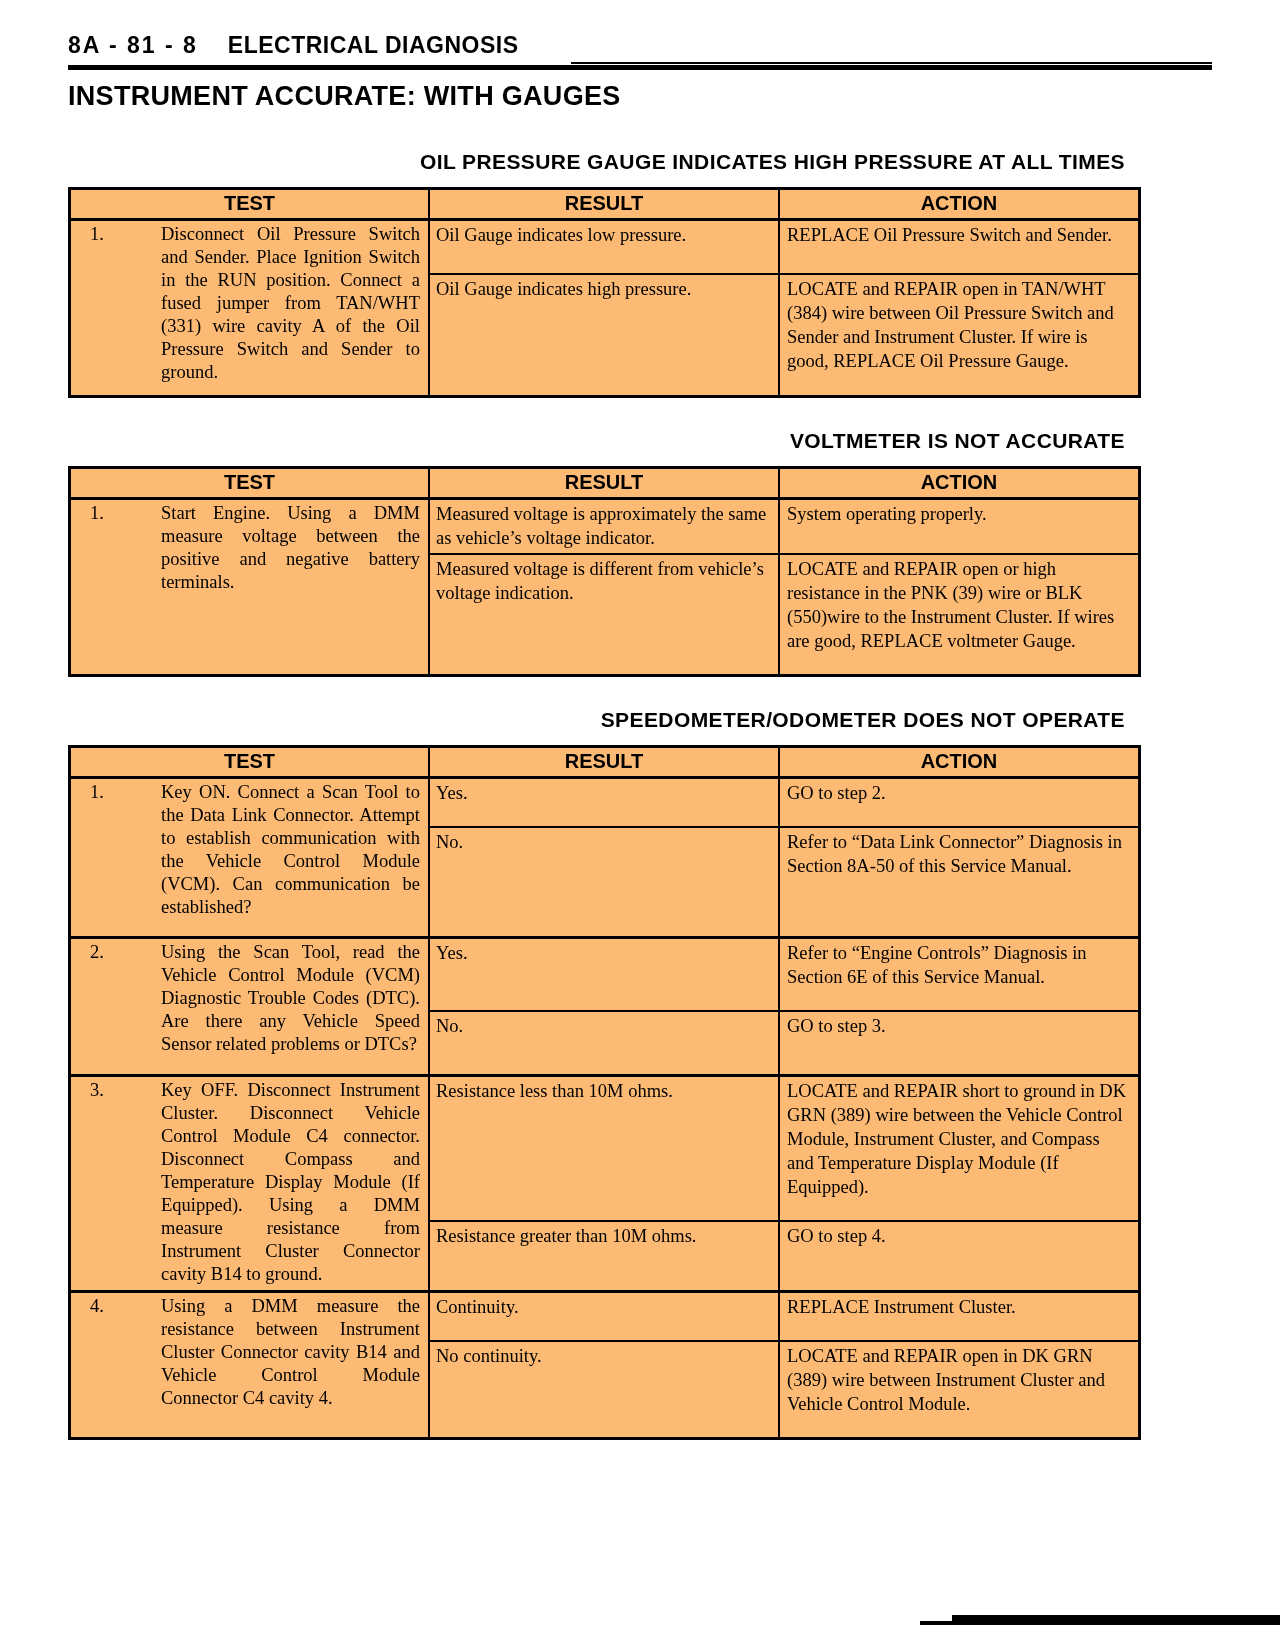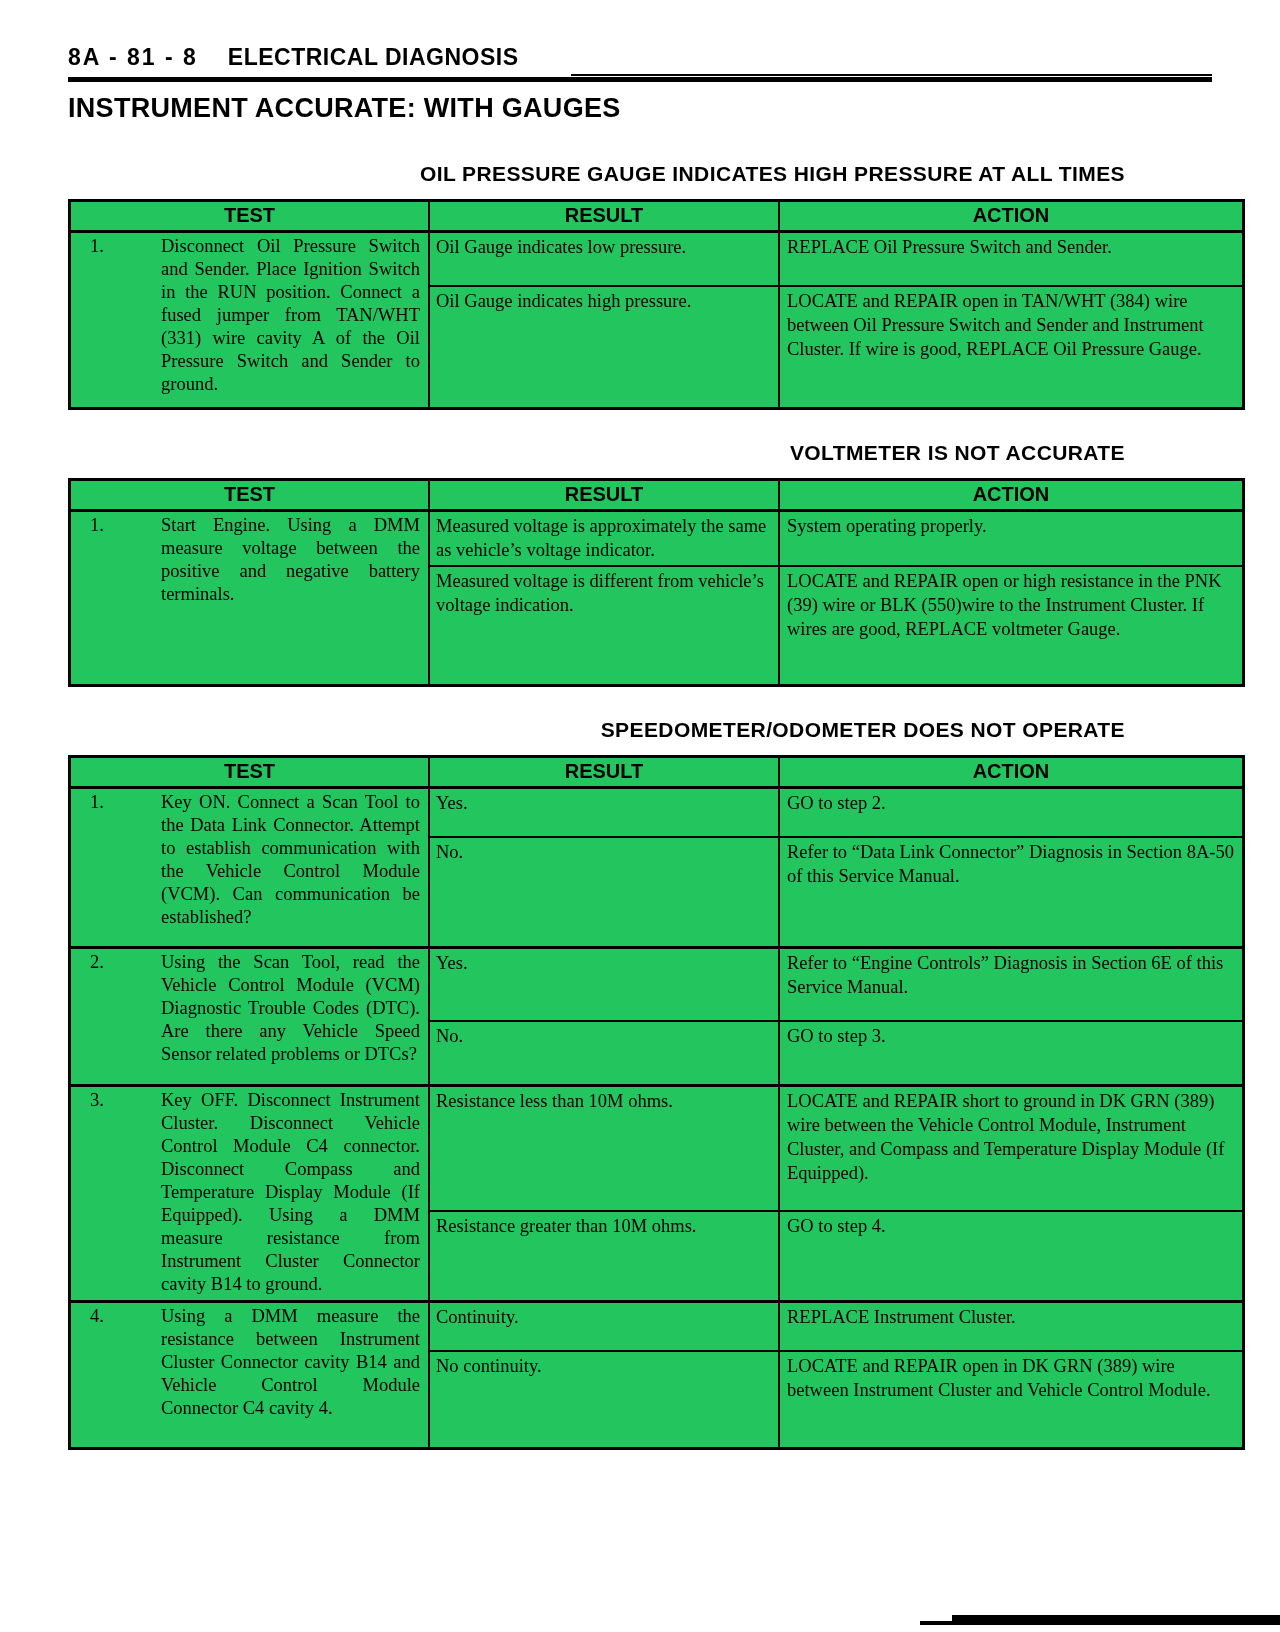--- a/index.html
+++ b/index.html
@@ -1,39 +1,39 @@
 <!DOCTYPE html>
 <html><head>
 <meta charset="utf-8">
 <style>
   html, body { margin:0; padding:0; }
   body {
     width:1280px; height:1632px; background:#ffffff; color:#000;
     font-family:"Liberation Serif", serif; position:relative; overflow:hidden;
   }
-  .page { position:absolute; left:68px; top:44px; width:1057px; }
+  .page { position:absolute; left:68px; top:32px; width:1057px; }
 
   
   .page-header { font-family:"Liberation Sans", sans-serif; font-weight:700; font-size:23px; letter-spacing:0.5px; }
   .page-header .code { margin-right:30px; letter-spacing:2px; }
   .page-rule { position:relative; margin-top:6px; height:5px; background:#000; width:1144px; }
   .page-rule::before { content:""; position:absolute; right:0; top:-3px; width:56%; height:2px; background:#000; }
   .page-title { margin-top:11px; font-family:"Liberation Sans", sans-serif; font-weight:700; font-size:27px; letter-spacing:0.3px; }
 
   
   .diag-heading {
     text-align:right; font-family:"Liberation Sans", sans-serif; font-weight:700;
     font-size:21px; letter-spacing:0.4px;
   }
   .h1 { margin-top:38px; }
   .h2 { margin-top:31px; }
   .h3 { margin-top:31px; }
 
   
-  .diag-table { width:1177px; border:3px solid #000; box-sizing:border-box; margin-top:13px; background:#22c55e; }
+  .diag-table { width:1073px; border:3px solid #000; box-sizing:border-box; margin-top:13px; background:#fdba74; }
   .thead { display:flex; border-bottom:3px solid #000; height:31px; box-sizing:border-box; }
   .th {
     font-family:"Liberation Sans", sans-serif; font-weight:700; font-size:20px;
     text-align:center; box-sizing:border-box; padding-top:2px;
   }
   .th-test { width:357px; }
   .th-result { width:350px; border-left:2px solid #000; }
   .th-action { flex:1; border-left:2px solid #000; }
 
   .step { display:flex; align-items:stretch; }

